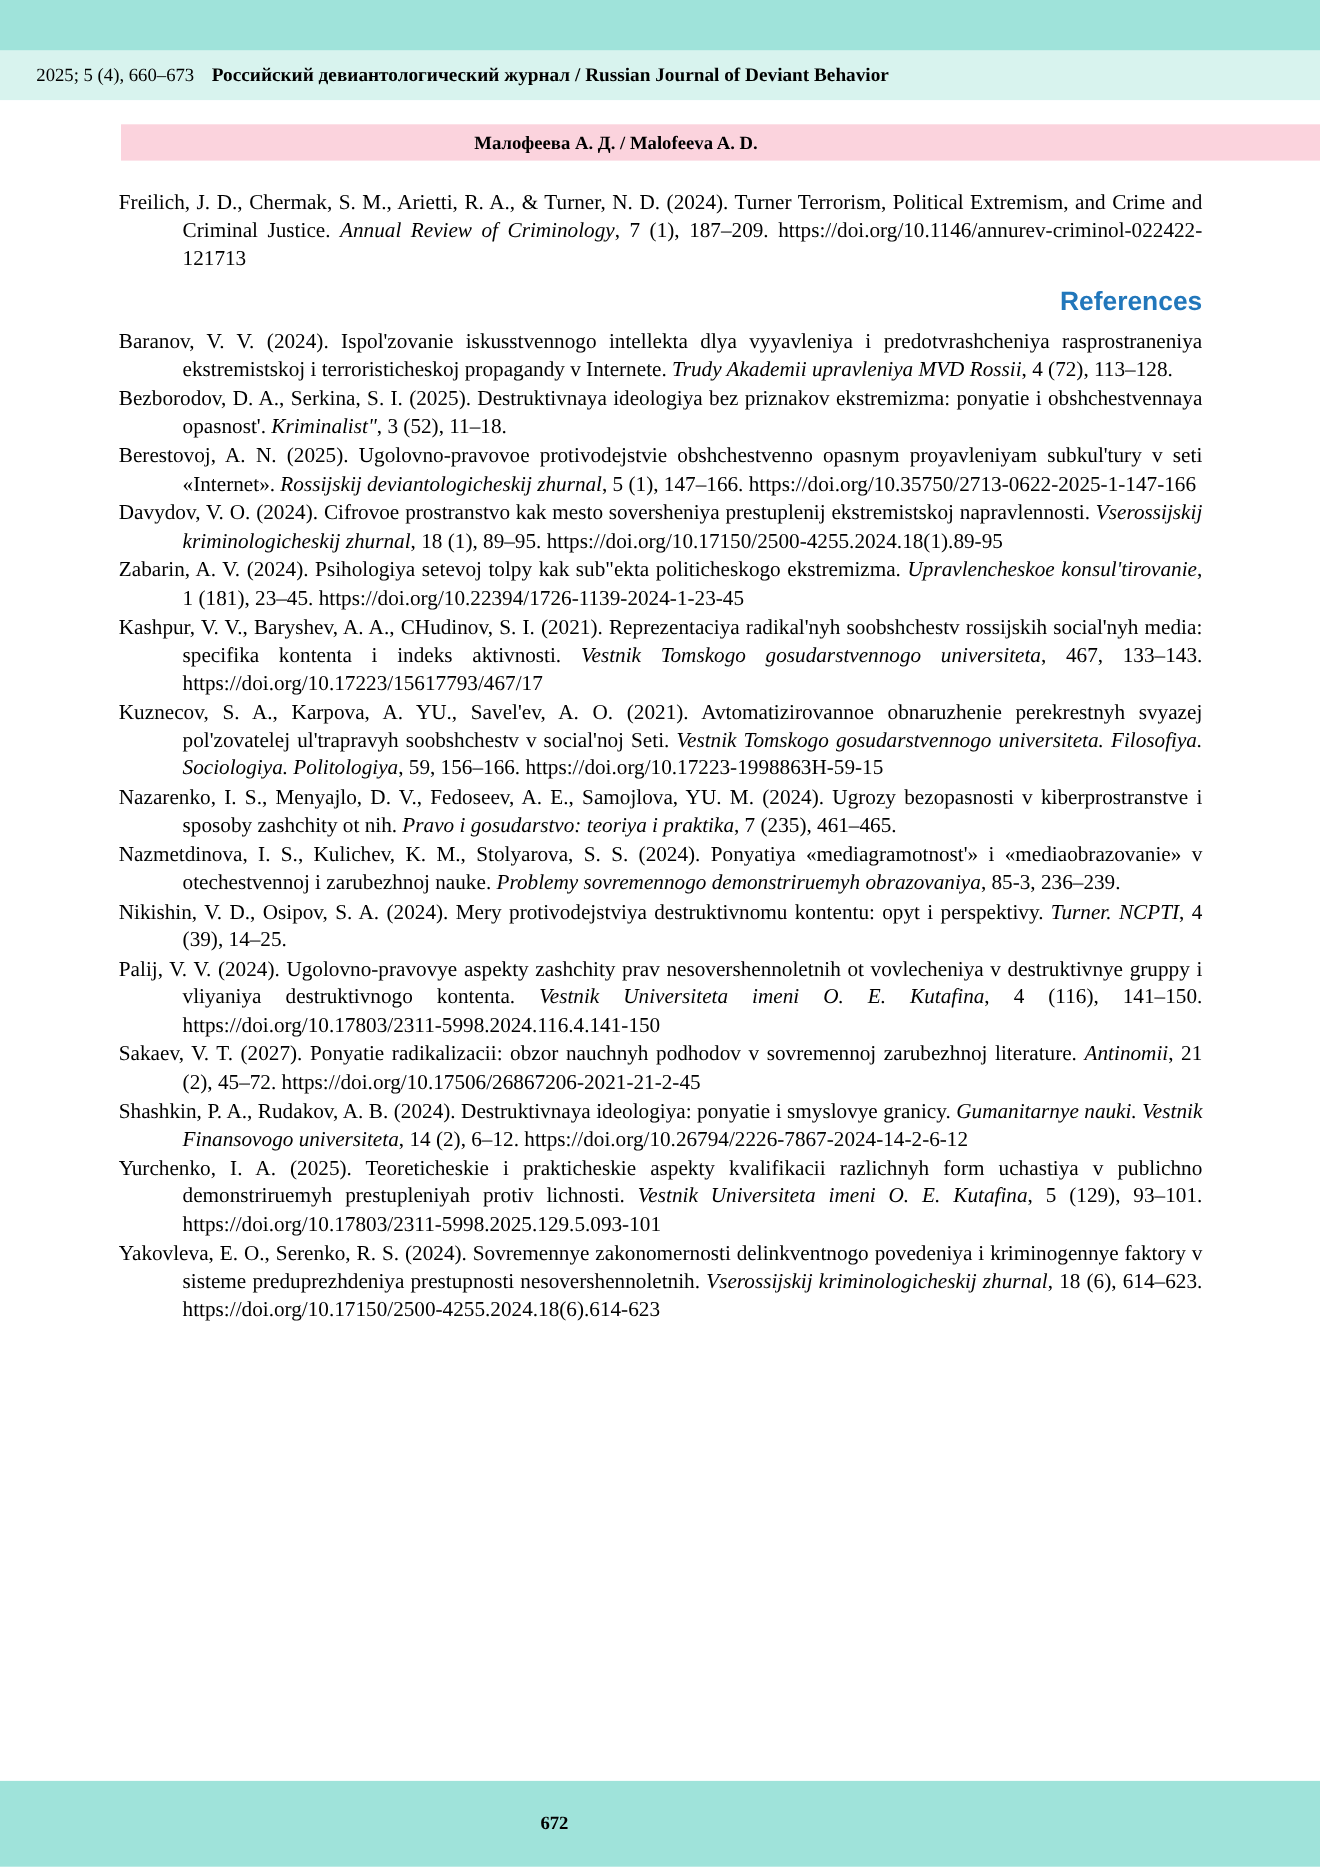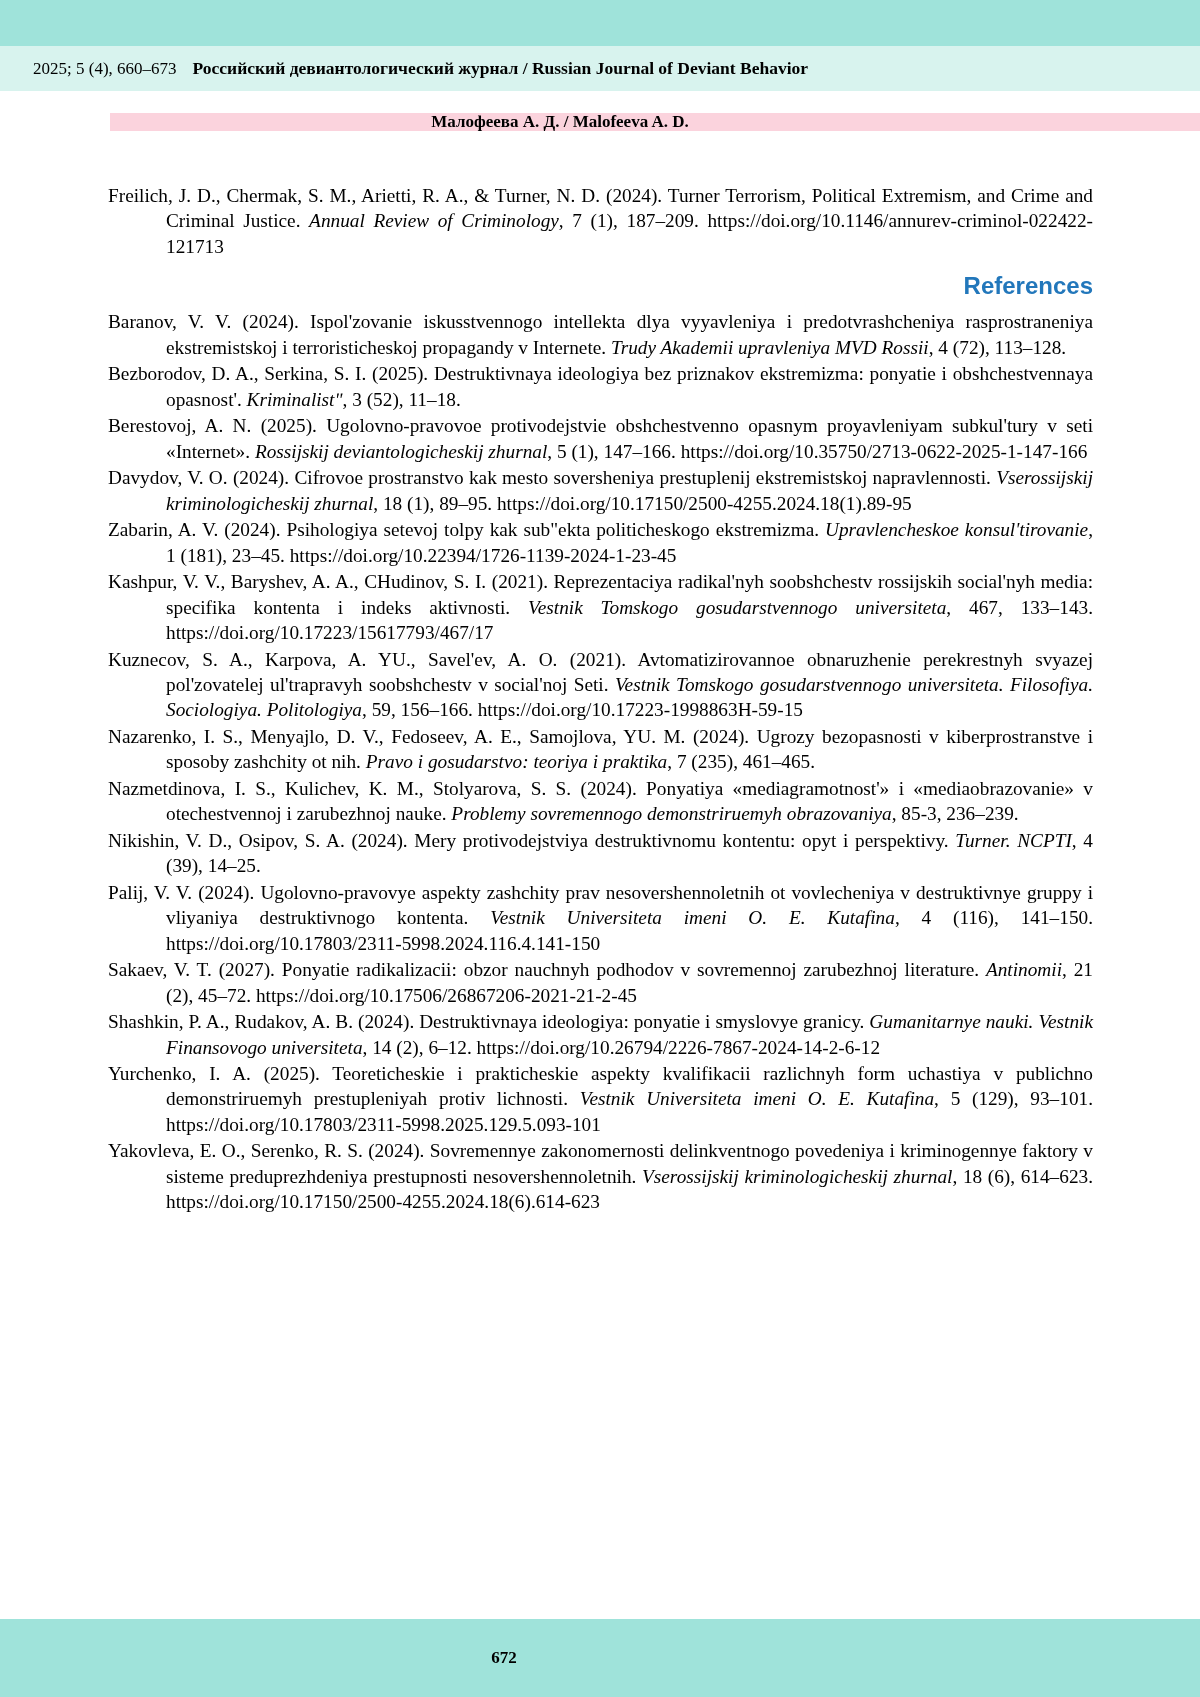--- a/index.html
+++ b/index.html
@@ -54,37 +54,37 @@
     font-size: 17.5px;
     margin-left: 16px;
     white-space: nowrap;
   }
   
   .author-band {
     position: absolute;
     top: 113px;
     left: 110px;
     width: 1090px;
-    height: 18px;
+    height: 33px;
     background: #fbd3dd;
     display: flex;
     align-items: center;
     justify-content: center;
   }
   .author-band span {
     font-family: "Liberation Serif", serif;
     font-weight: bold;
     font-size: 17px;
     color: #000;
     margin-left: -190px;
   }
   
   .content {
     position: absolute;
-    top: 183px;
+    top: 172px;
     left: 108px;
     width: 985px;
   }
   .ref {
     font-size: 19.3px;
     line-height: 1.32;
     text-align: justify;
     text-justify: inter-word;
     margin: 0 0 1px 0;
     padding-left: 58px;

